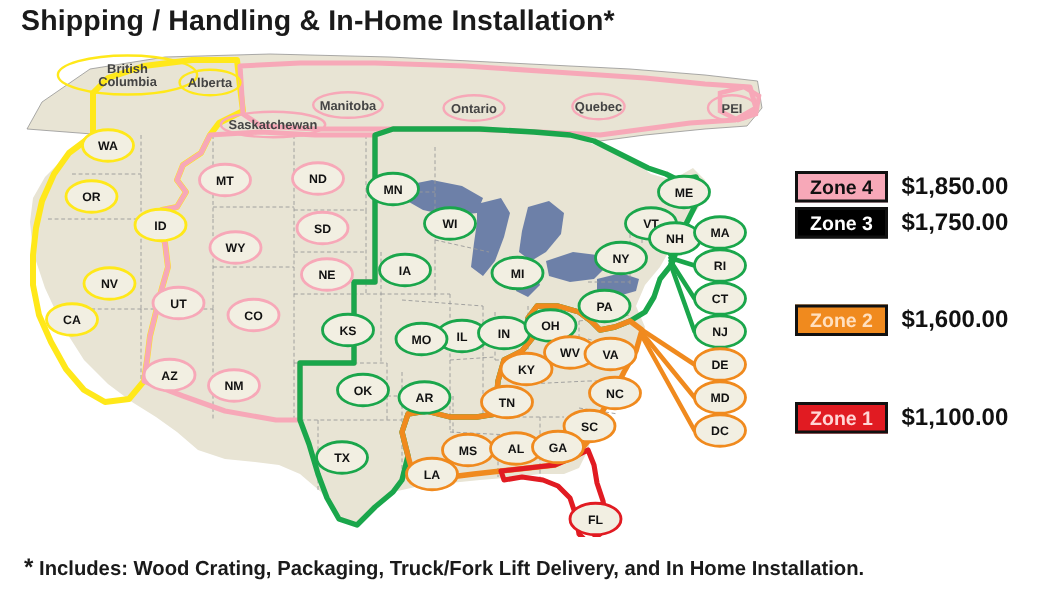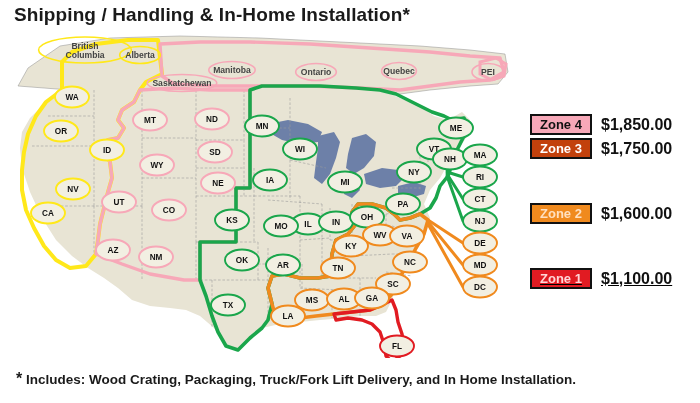--- a/index.html
+++ b/index.html
@@ -419,28 +419,28 @@
       </g>
   </svg>
 </div>
 
 <div id="legend">
     <div class="legend-row" style="top: 53px; margin-top: 21px;">
       <div class="swatch" style="background: rgb(247, 168, 184); color: rgb(17, 17, 17);">Zone 4</div>
       <div class="price">$1,850.00</div>
     </div>
     <div class="legend-row" style="top: 98px;">
-      <div class="swatch" style="background: #c2410c; color: rgb(255, 255, 255);">Zone 3</div>
+      <div class="swatch" style="background: #000000; color: rgb(255, 255, 255);">Zone 3</div>
       <div class="price">$1,750.00</div>
     </div>
     <div class="legend-row" style="top: 163px;">
       <div class="swatch" style="background: rgb(240, 138, 30); color: rgb(255, 224, 192);">Zone 2</div>
       <div class="price">$1,600.00</div>
     </div>
-    <div class="legend-row" style="top: 228px; text-decoration: underline;">
+    <div class="legend-row" style="top: 228px;">
       <div class="swatch" style="background: rgb(225, 27, 34); color: rgb(255, 214, 214);">Zone 1</div>
       <div class="price">$1,100.00</div>
     </div>
   </div>
 
 <div id="footnote">
   <span class="star">*</span>
   <span>Includes:   Wood Crating, Packaging, Truck/Fork Lift Delivery, and In Home Installation.</span>
 </div>
 

